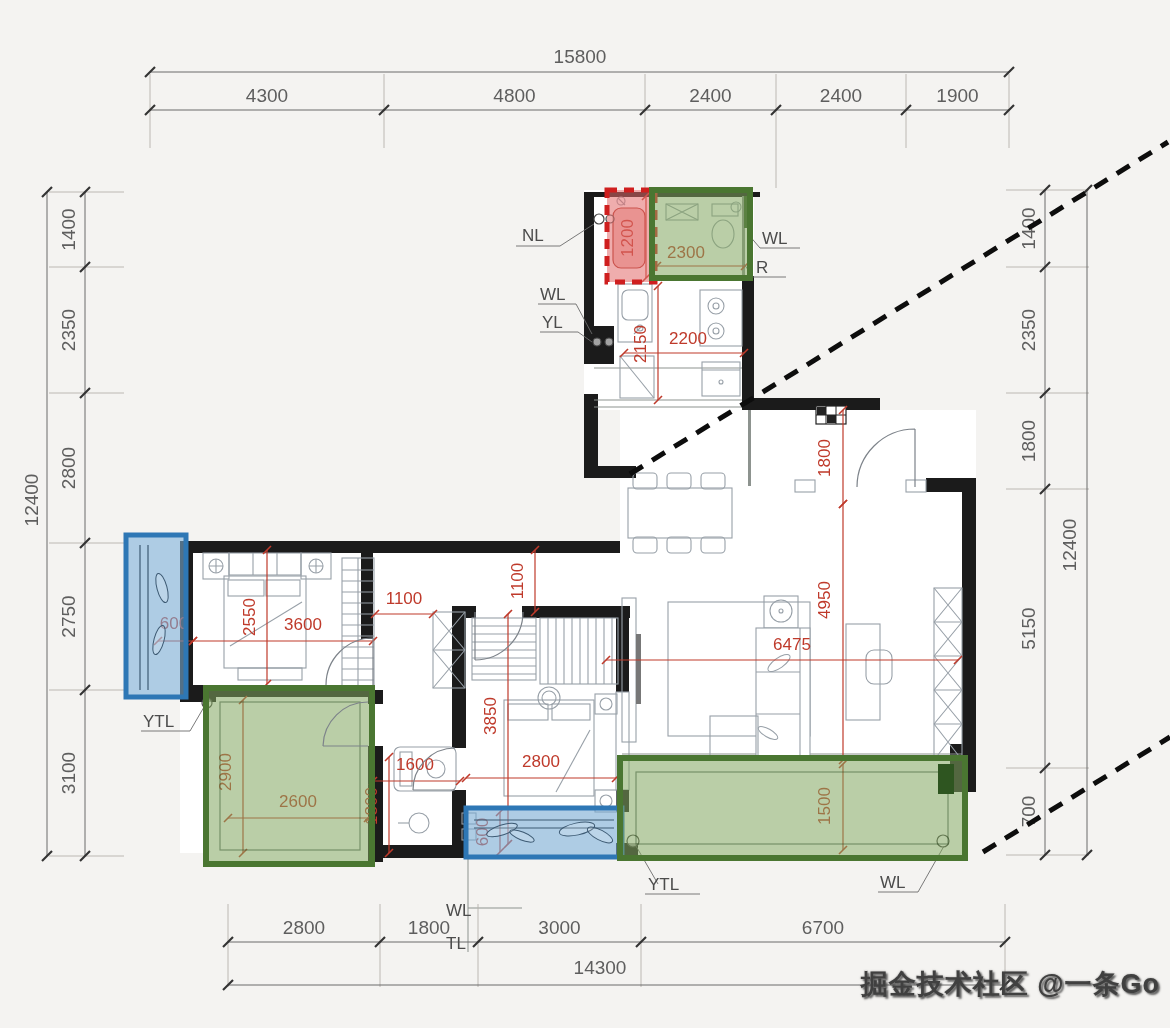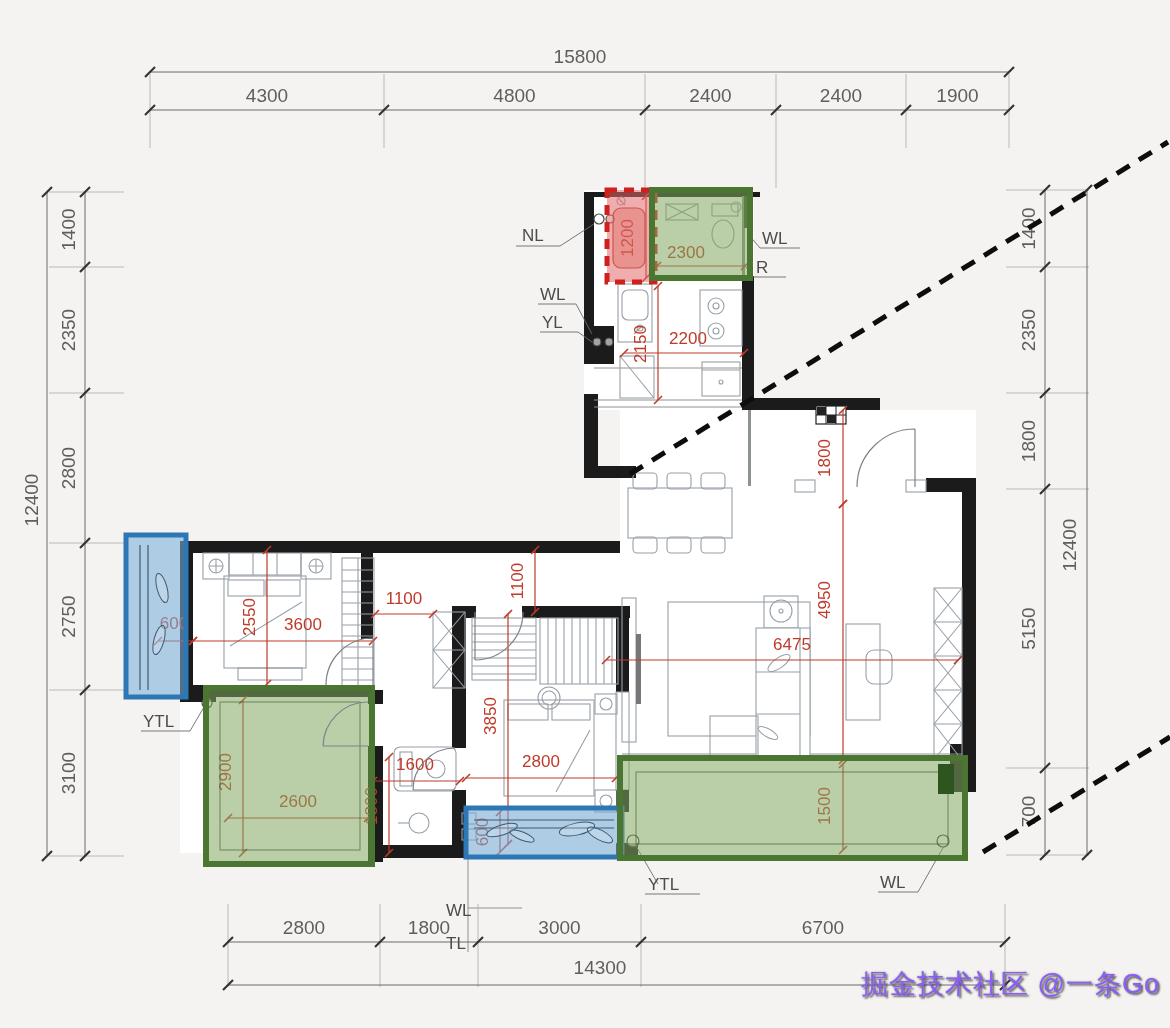--- a/index.html
+++ b/index.html
@@ -16,21 +16,21 @@
   .leaf2{stroke:#98a0a8;stroke-width:1;fill:none;}
   .ext{stroke:#b5b2ad;stroke-width:.9;}
   .dimline{stroke:#6b6b6b;stroke-width:1;}
   .chain{font:19px "Liberation Sans",sans-serif;fill:#5e5e5e;}
   .rdl{stroke:#bf3a2b;stroke-width:1.2;}
   .rdt{font:17px "Liberation Sans",sans-serif;fill:#bf3a2b;}
   .plbl{font:17px "Liberation Sans",sans-serif;fill:#4c4c4c;}
   .lbl{stroke:#6b6b6b;stroke-width:.9;fill:none;}
   .lblc{stroke:#444;stroke-width:1.2;fill:rgba(255,255,255,.6);}
   .dash{stroke:#0d0d0d;stroke-width:5;stroke-dasharray:15 11;fill:none;}
-  #watermark{position:absolute;right:10px;top:966px;font-size:27px;font-weight:400;color:#8b5cf6;
+  #watermark{position:absolute;right:10px;top:966px;font-size:27px;font-weight:700;color:#404040;
     text-shadow:2px 2px 2px rgba(70,70,70,.85),0 0 2px rgba(100,100,100,.6);letter-spacing:1px;}
 </style>
 </head>
 <body>
 
 <div id="stage">
 <svg id="plan" width="1170" height="1028" viewBox="0 0 1170 1028">
 
   <g>
     <rect class="room" x="584" y="190" width="170" height="220"></rect>

